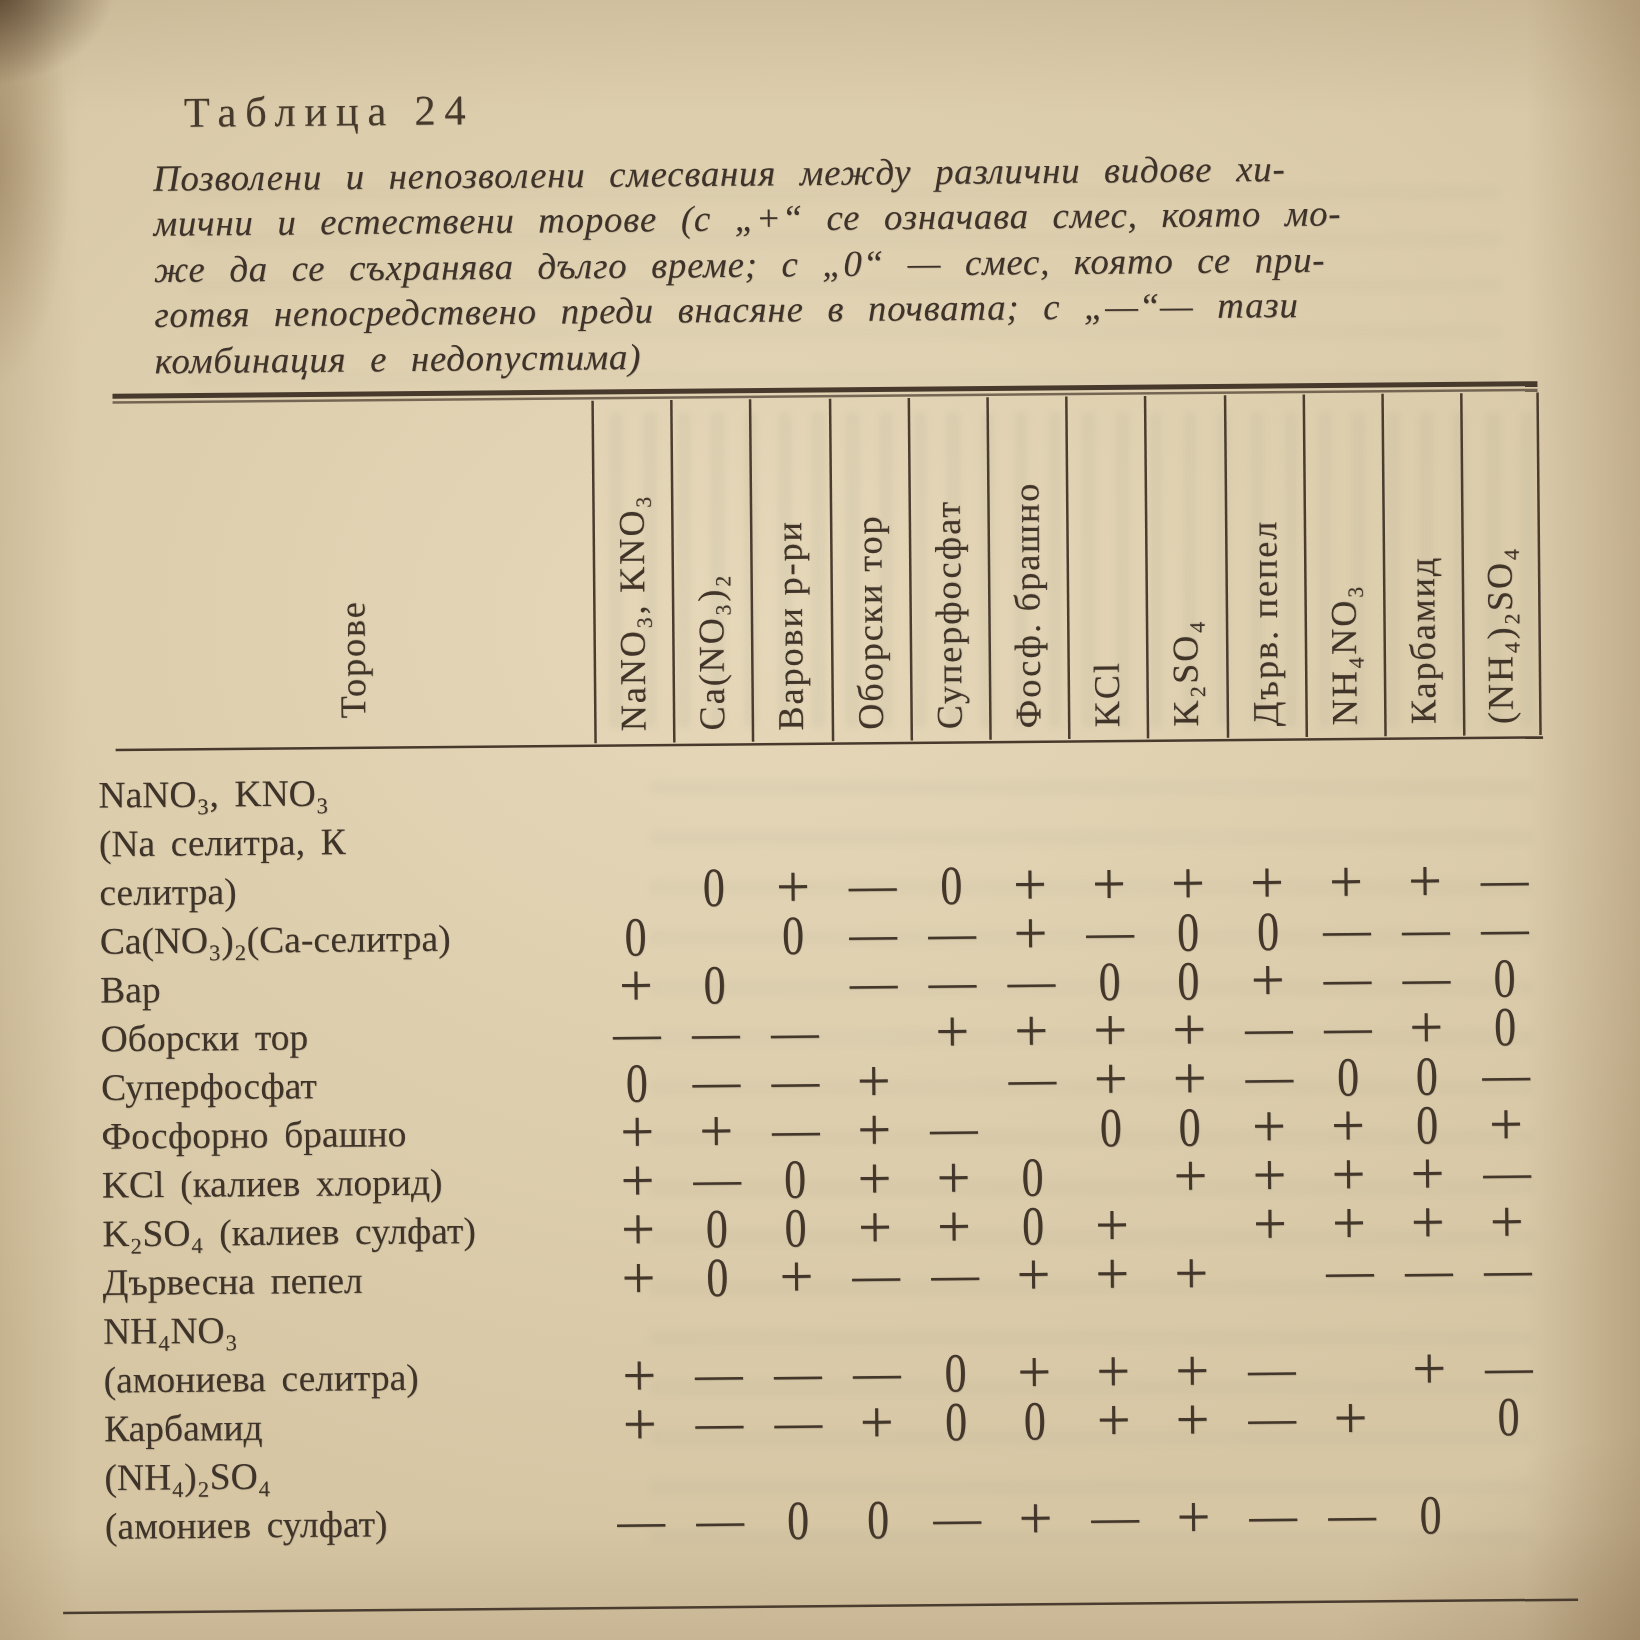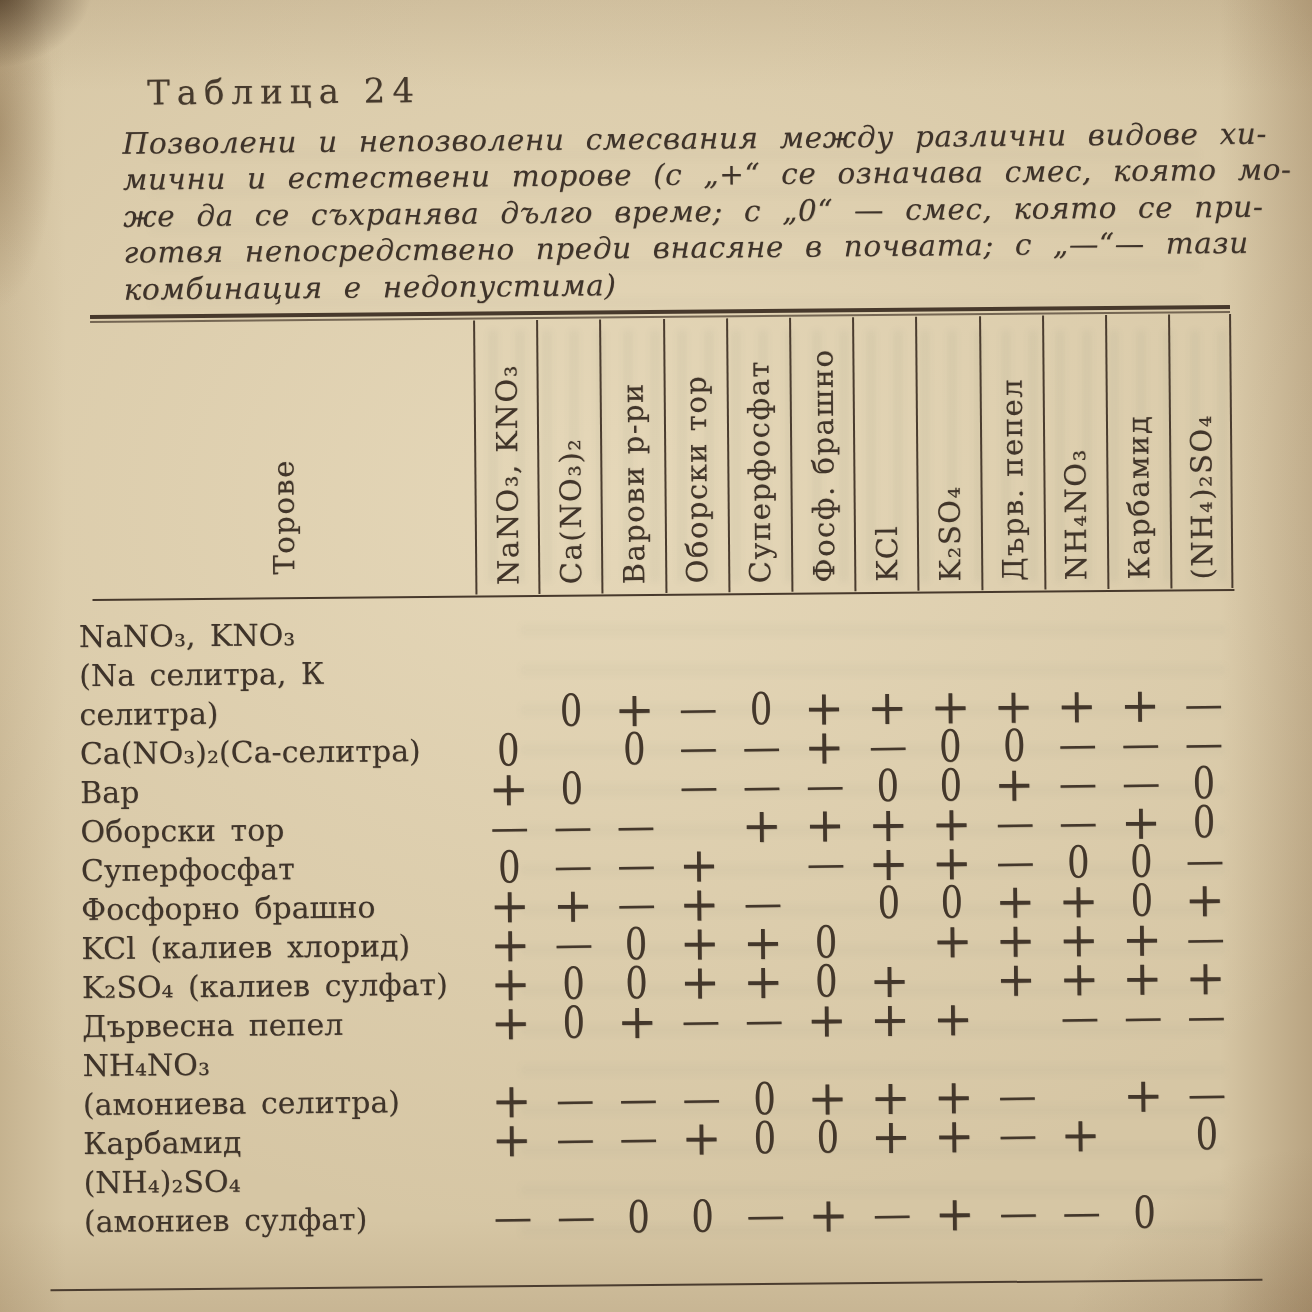--- a/index.html
+++ b/index.html
@@ -11,20 +11,21 @@
   .page {
     position:absolute; inset:0;
     background:
       radial-gradient(140px 110px at -12px -14px, rgba(55,36,18,.8), rgba(55,36,18,0) 75%),
       radial-gradient(80px 230px at -6px 130px, rgba(110,80,45,.38), transparent 78%),
       radial-gradient(1050px 820px at 46% 38%, rgba(242,230,202,.55), rgba(242,230,202,0) 90%),
       radial-gradient(360px 260px at 103% 103%, rgba(110,80,50,.28), transparent 80%),
       linear-gradient(90deg, rgba(130,100,60,.20), transparent 5%, transparent 93%, rgba(118,86,50,.30)),
       linear-gradient(0deg, rgba(125,95,60,.16), transparent 7%, transparent 93%, rgba(120,90,55,.14)),
       #d6c6a4;
+    font-family: Liberation Serif, serif;
   }
   .ghost { position:absolute; filter:blur(3px); pointer-events:none; }
   .g1 { left:488px; top:330px; width:742px; height:252px; opacity:.6;
         background:repeating-linear-gradient(90deg, rgba(95,110,95,.10) 0 10px, transparent 10px 27px); }
   .g2 { left:520px; top:618px; width:706px; height:618px; opacity:.55;
         background:repeating-linear-gradient(0deg, rgba(95,110,95,.07) 0 12px, transparent 12px 40px); }
   .g3 { left:150px; top:138px; width:1050px; height:170px; opacity:.5;
         background:repeating-linear-gradient(0deg, rgba(100,110,95,.05) 0 11px, transparent 11px 37px); }
   .content {
     position:absolute; inset:0;

